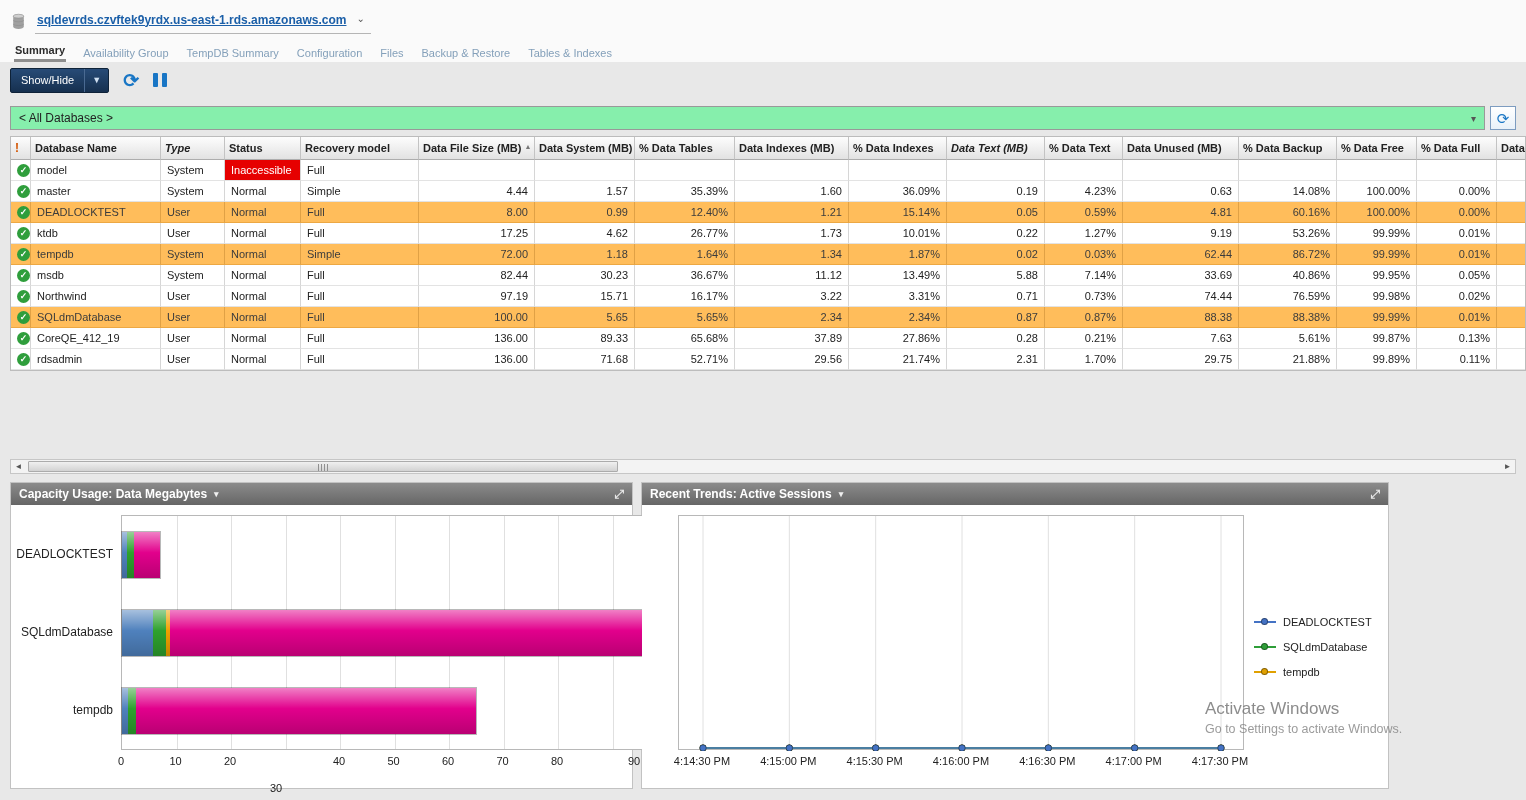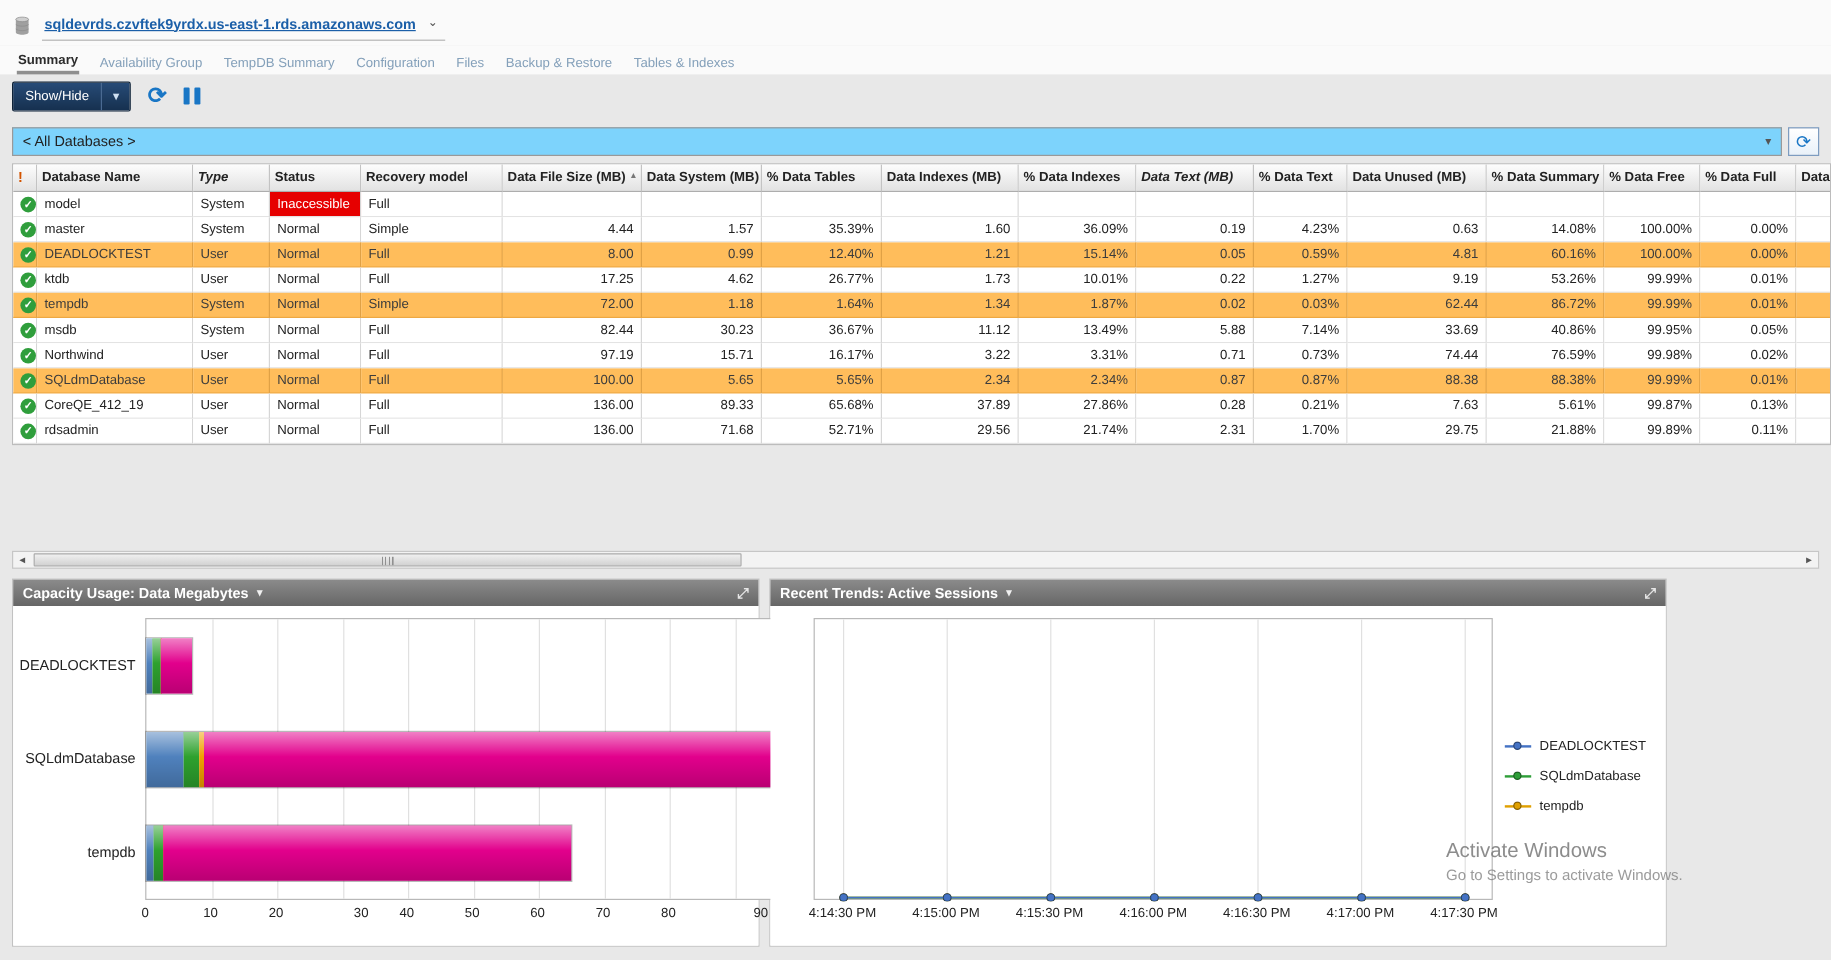--- a/index.html
+++ b/index.html
@@ -22,21 +22,21 @@
   .showhide{display:flex;align-items:center;gap:0;background:linear-gradient(#274b77,#16304f);border:1px solid #0e2238;border-radius:2px;color:#fff;height:25px;padding:0;cursor:pointer;font-size:11px;font-family:inherit}
   .showhide .lbl{padding:0 10px}
   .showhide .sep{width:1px;align-self:stretch;background:#4a6a92}
   .showhide .chev{color:#cfe0f2;padding:0 7px;font-size:9px}
   .tb-refresh{color:#1976c5;font-size:19px;font-weight:bold;cursor:pointer;line-height:1}
   .tb-pause{display:flex;gap:4px;cursor:pointer}
   .tb-pause i{display:block;width:5px;height:14px;background:#1976c5;border-radius:1px}
 
   
   .filter-row{display:flex;gap:5px;margin:8px 10px 0 10px;height:24px}
-  .db-select{flex:1;background:#7dd3fc;border:1px solid #999;display:flex;align-items:center;justify-content:space-between;padding:0 8px;font-size:12px;cursor:pointer}
+  .db-select{flex:1;background:#86efac;border:1px solid #999;display:flex;align-items:center;justify-content:space-between;padding:0 8px;font-size:12px;cursor:pointer}
   .refresh-btn{width:26px;height:24px;border:1px solid #7d9cc0;background:linear-gradient(#ffffff,#e9f1f9);color:#1976c5;font-size:15px;cursor:pointer;line-height:1}
 
   
   .grid-wrap{margin:6px 0 0 10px;width:1516px;overflow:hidden;background:#fff;border:1px solid #bcbcbc}
   table.grid{border-collapse:separate;border-spacing:0;table-layout:fixed;width:1520px;font-size:11px}
   table.grid th{background:linear-gradient(#fdfdfd,#e2e2e2);border-right:1px solid #c3c3c3;border-bottom:1px solid #adadad;padding:4px 4px;text-align:left;font-weight:bold;white-space:nowrap;overflow:hidden;height:21px;cursor:pointer}
   table.grid td{border-right:1px solid #d6d6d6;border-bottom:1px solid #e3e3e3;padding:2px 6px;height:21px;white-space:nowrap;overflow:hidden;background:#fff}
   table.grid td.num{text-align:right}
   tr.hl td{background:#ffbd5b;border-right-color:#e2a câ:inherit}
   tr.hl td{background:#ffbd5b;border-right-color:#e0a145;border-bottom-color:#eda843;color:#3c3c3c}
@@ -147,21 +147,21 @@
           <th style="width: 76px;">Status</th>
           <th style="width: 118px;">Recovery model</th>
           <th style="width: 116px;">Data File Size (MB)<span class="sort">▲</span></th>
           <th style="width: 100px;">Data System (MB)</th>
           <th style="width: 100px;">% Data Tables</th>
           <th style="width: 114px;">Data Indexes (MB)</th>
           <th style="width: 98px;">% Data Indexes</th>
           <th style="width: 98px; font-style: italic;">Data Text (MB)</th>
           <th style="width: 78px;">% Data Text</th>
           <th style="width: 116px;">Data Unused (MB)</th>
-          <th style="width: 98px;">% Data Summary</th>
+          <th style="width: 98px;">% Data Backup</th>
           <th style="width: 80px;">% Data Free</th>
           <th style="width: 80px;">% Data Full</th>
           <th style="width: 34px;">Data</th>
         </tr>
       </thead>
     <tbody id="grid-body">
         <tr>
           <td class="c-ic"><span class="ok">✓</span></td>
           <td>model</td>
           <td>System</td>
@@ -397,21 +397,21 @@
           <div class="hbar" style="top: 172px;">
             <div class="seg" style="width: 6.431px; background-color: rgb(79, 129, 189);"></div>
             <div class="seg" style="width: 7.303px; background-color: rgb(46, 161, 46);"></div>
             <div class="seg" style="width: 0.109px; background-color: rgb(240, 160, 0);"></div>
             <div class="seg" style="width: 340.298px; background-color: rgb(226, 0, 140);"></div>
           </div>
         </div>
         <div class="xtick" style="left: 95px;">0</div>
         <div class="xtick" style="left: 149.5px;">10</div>
         <div class="xtick" style="left: 204px;">20</div>
-        <div class="xtick" style="left: 275px;">30</div>
+        <div class="xtick" style="left: 250px; margin-top: 27px;">30</div>
         <div class="xtick" style="left: 313px;">40</div>
         <div class="xtick" style="left: 367.5px;">50</div>
         <div class="xtick" style="left: 422px;">60</div>
         <div class="xtick" style="left: 476.5px;">70</div>
         <div class="xtick" style="left: 531px;">80</div>
         <div class="xtick" style="left: 608px;">90</div>
         <div class="xtick" style="left: 640px;">100</div>
         <div class="cat" style="top: 42px;">DEADLOCKTEST</div>
         <div class="cat" style="top: 120px;">SQLdmDatabase</div>
         <div class="cat" style="top: 198px;">tempdb</div>

